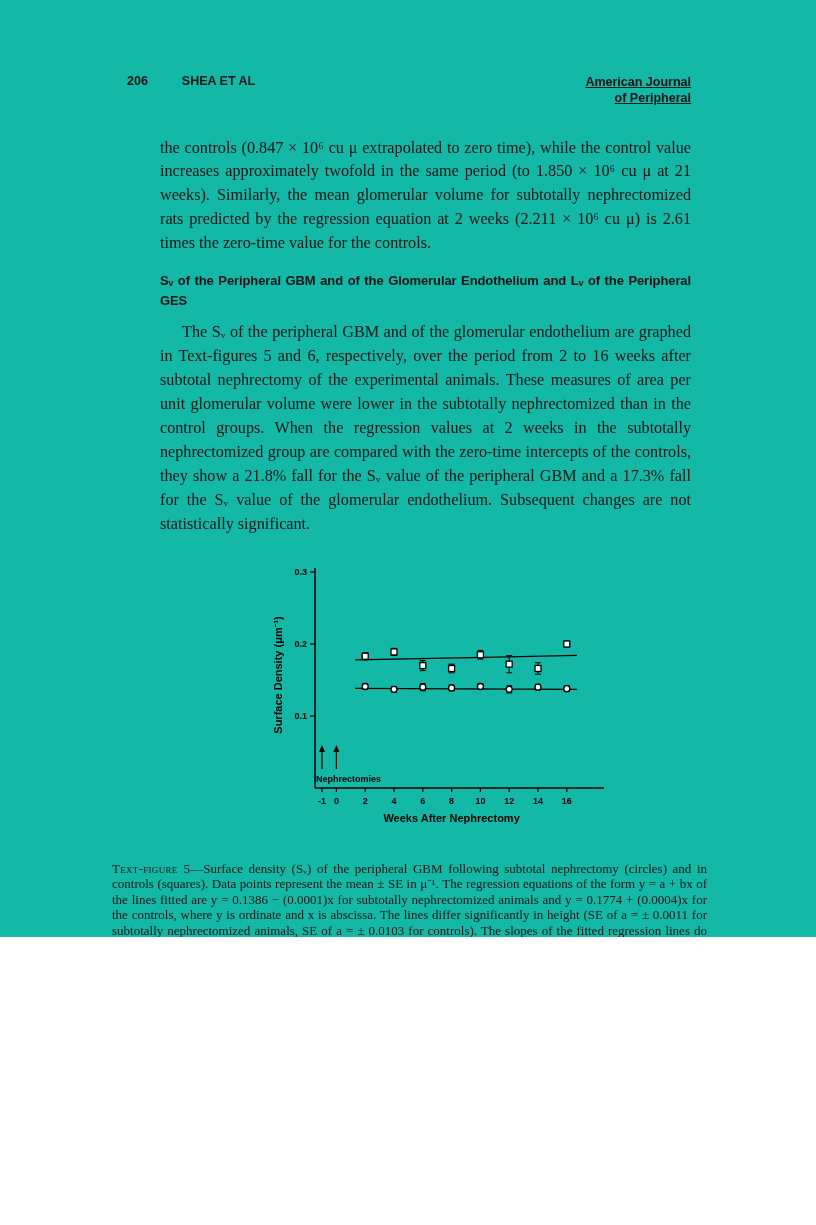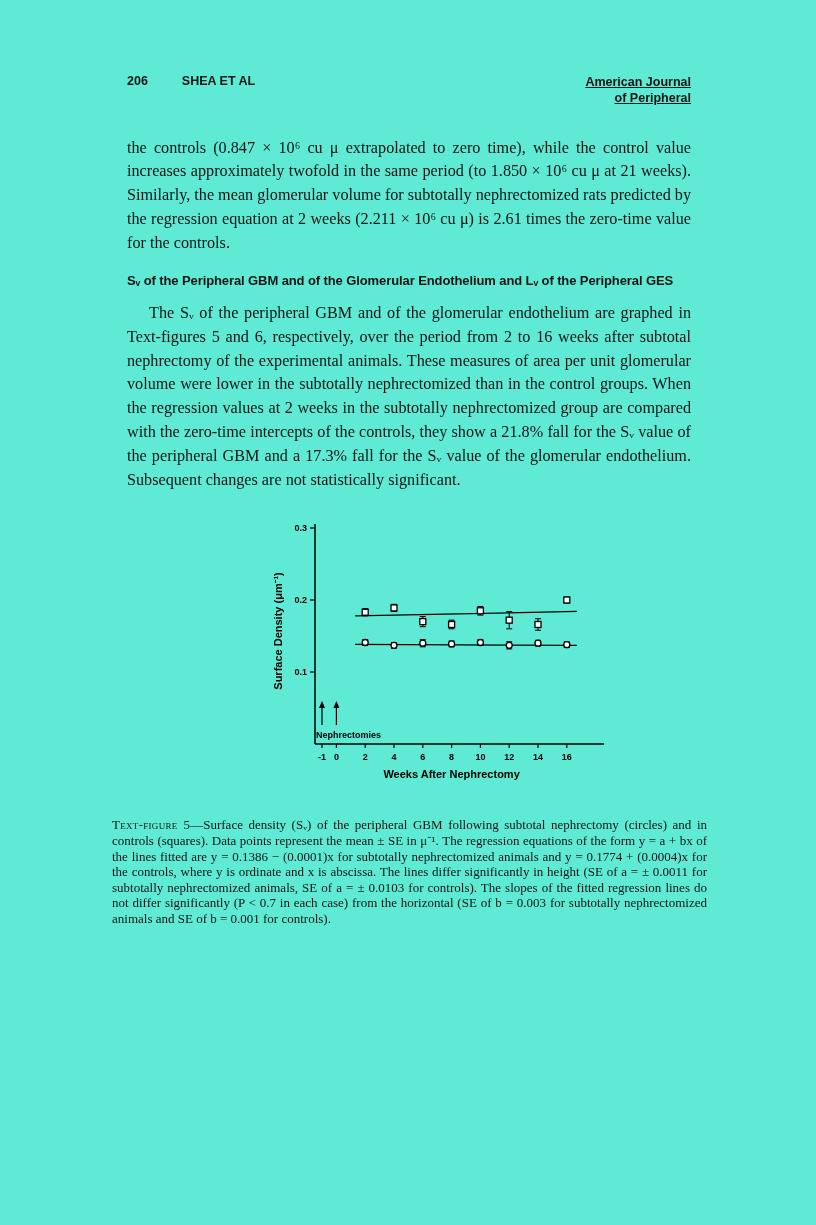--- a/index.html
+++ b/index.html
@@ -4,37 +4,38 @@
 <style>
   * { margin:0; padding:0; box-sizing:border-box; }
   html, body { background:#ffffff; }
   body {
     width:816px; height:1225px;
     font-family:"Liberation Serif", serif;
     color:#141414;
     position:relative;
   }
   .page {
-    width:816px; height:1225px;
+    width:816px; height:937px;
     padding:74px 125px 12px 127px;
-    background:#5eead4;
+    background:#14b8a6;
     overflow:hidden;
   }
   .page-header {
     display:flex; justify-content:space-between; align-items:flex-start;
     font-family:"Liberation Sans", sans-serif;
     font-size:12.5px; font-weight:bold;
   }
   .header-left { display:flex; gap:34px; align-items:baseline; }
   .header-right { text-align:right; line-height:1.3;text-decoration:underline; }
   .body-text {
     margin-top:30px;
     font-size:16.2px;
     line-height:1.48;
     text-align:justify;
+    margin-left:33px;
   }
   .body-text p { margin:0; }
   p.indent { text-indent:22px; }
   h2.section-heading {
     font-family:"Liberation Sans", sans-serif;
     font-size:13px;
     font-weight:bold;
     letter-spacing:-0.1px;
     margin:15px 0 11px 0;
   }

